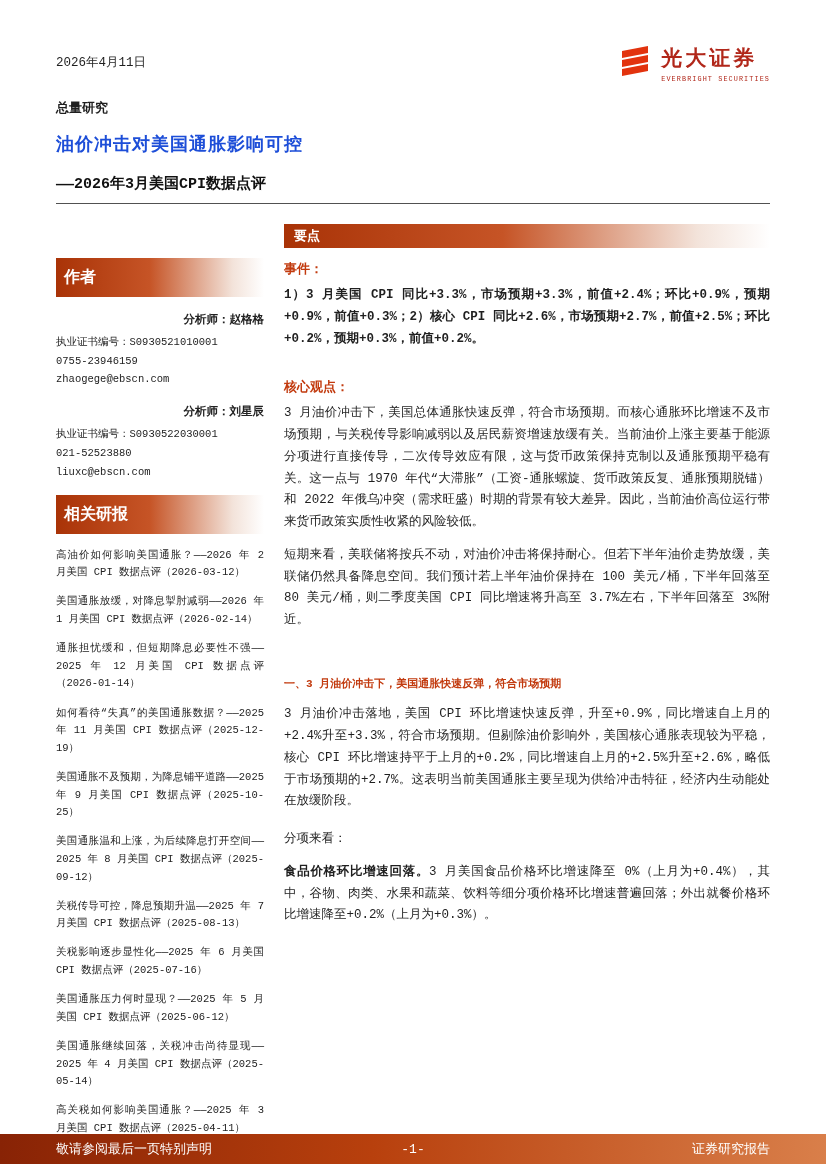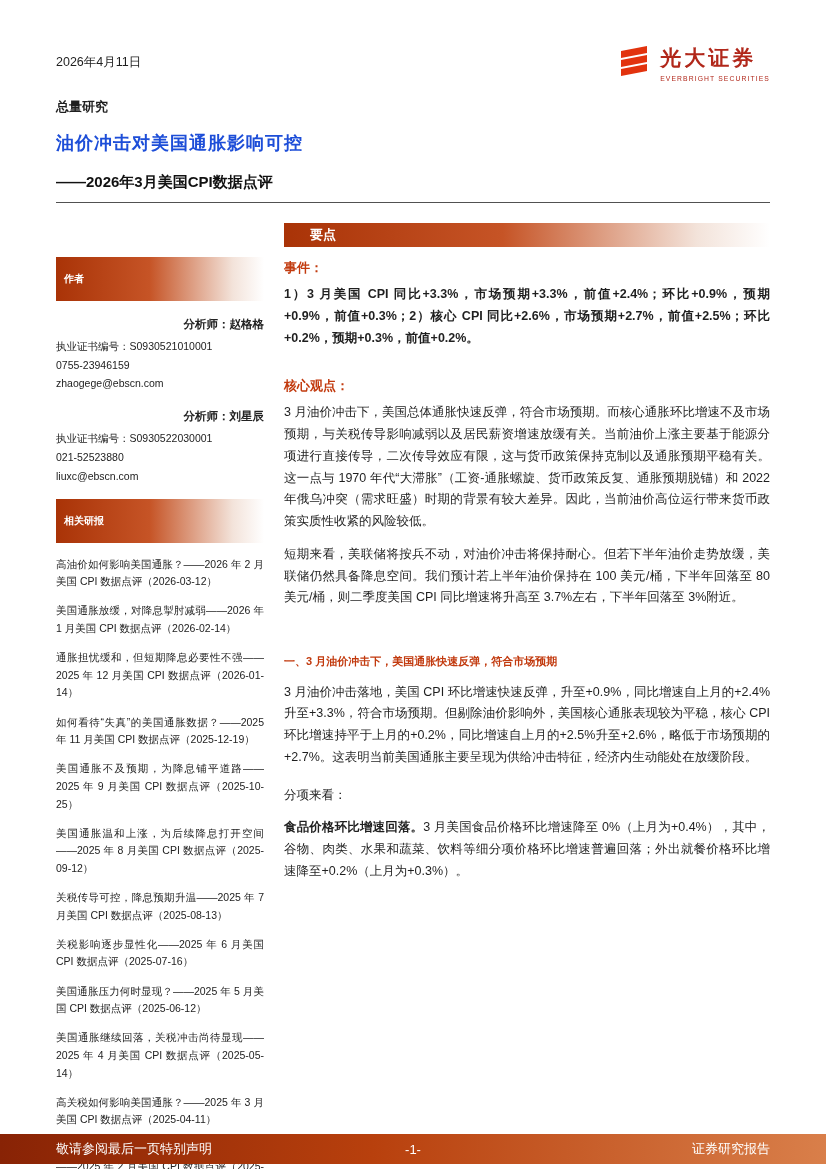--- a/index.html
+++ b/index.html
@@ -1,20 +1,20 @@
 <!DOCTYPE html>
 <html><head>
 <meta charset="utf-8">
 <style>
   * { box-sizing: border-box; margin: 0; padding: 0; }
   html, body { background: #ffffff; }
   .page {
     width: 826px; height: 1169px; margin: 0 auto; position: relative;
     background: #ffffff; overflow: hidden;
-    font-family: Liberation Sans, sans-serif; color: #1f1f1f;
+    font-family: Liberation Mono, monospace; color: #1f1f1f;
   }
   .inner { padding: 44px 56px 0 56px; }
 
   
   .top-row { display: flex; justify-content: space-between; align-items: flex-start; }
   .date { font-size: 12.5px; padding-top: 10px; }
   .logo { display: flex; align-items: center; gap: 9px; }
   .logo-txt { display: flex; flex-direction: column; align-items: flex-start; }
   .logo-cn { font-size: 21px; font-weight: bold; color: #b1271a; letter-spacing: 3px; }
   .logo-en { font-size: 6.8px; color: #b1271a; letter-spacing: 1.1px; margin-top: 3px; }
@@ -23,33 +23,33 @@
   .title { font-size: 18px; font-weight: bold; margin-top: 15px; letter-spacing: 1px; color: #1d4ed8; }
   .subtitle { font-size: 15px; font-weight: bold; margin-top: 18px; color: #111; }
   .divider { border: none; border-top: 1.5px solid #515151; margin-top: 10px; }
 
   
   .columns { display: flex; gap: 20px; margin-top: 20px; }
   .sidebar { width: 208px; flex-shrink: 0; padding-top: 34px; }
   .main { flex: 1; min-width: 0; }
 
   .red-bar {
-    color: #ffffff; font-weight: bold; font-size: 10px;
-    padding: 15px 8px;
+    color: #ffffff; font-weight: bold; font-size: 16px;
+    padding: 9px 8px;
     background: linear-gradient(90deg, #a93307 0%, #c65426 45%, #f3e3da 85%, #ffffff 100%);
   }
   .sidebar .red-bar { margin-bottom: 13px; }
 
   .analyst { font-size: 10.5px; line-height: 1.8; margin-bottom: 13px; color: #222; }
   .analyst .a-name { font-weight: bold; font-size: 11.5px; margin-bottom: 2px; text-align: right; }
 
   .related-header { margin-top: 8px; }
   .report-item { font-size: 10.5px; line-height: 1.68; text-align: justify; margin-bottom: 11.5px; color: #222; }
 
-  .kp-bar { font-size: 13px; padding: 3px 26px; margin-bottom: 12px; }
+  .kp-bar { font-size: 13px; padding: 3px 10px; margin-bottom: 12px; }
   .red-label { color: #c23a0e; font-weight: bold; font-size: 13px; margin: 8px 0 7px; }
   .core-label { margin-top: 28px; }
   p.body { font-size: 12.5px; line-height: 1.74; text-align: justify; margin-bottom: 11px; }
   .event-text { font-weight: bold; }
   .section-heading { color: #c23a0e; font-weight: bold; font-size: 11px; margin: 44px 0 12px; line-height: 1.5; }
   .lead-bold { font-weight: bold; }
   .subitems { margin-top: 16px; margin-bottom: 8px; }
 
   
   .footer {

